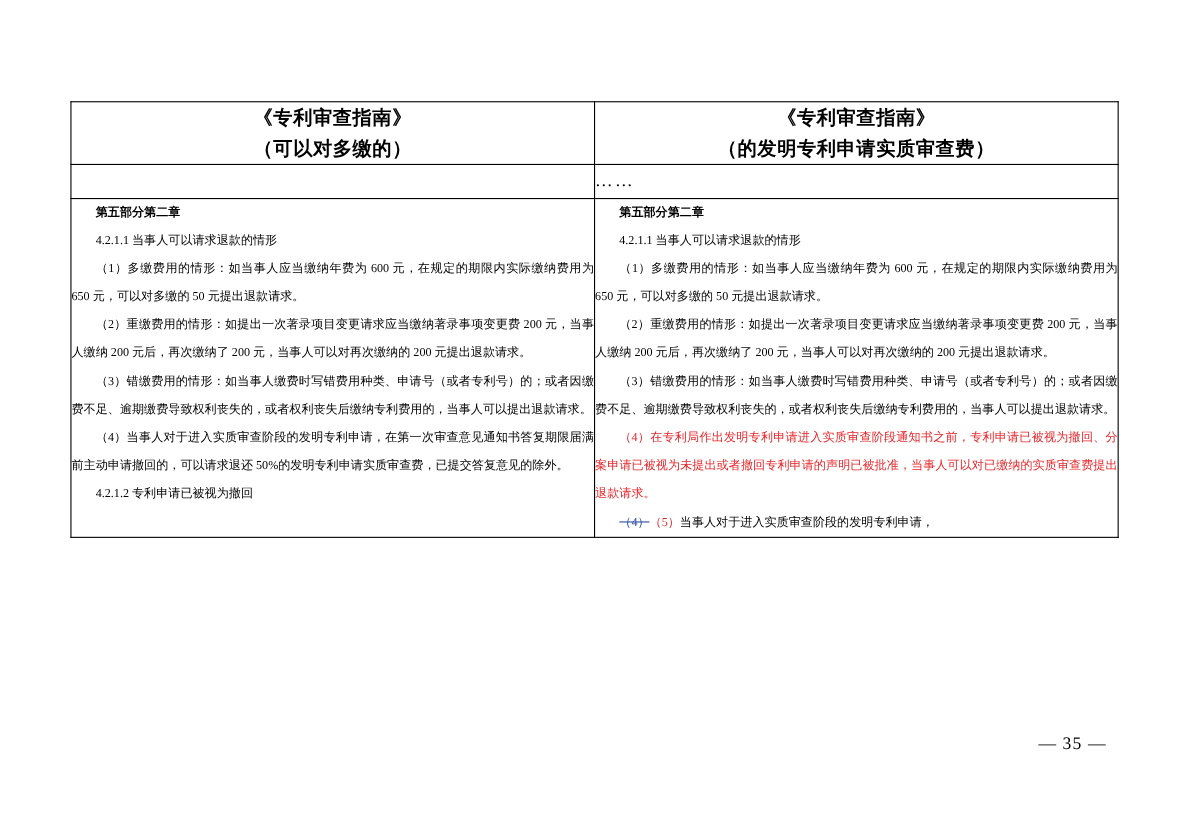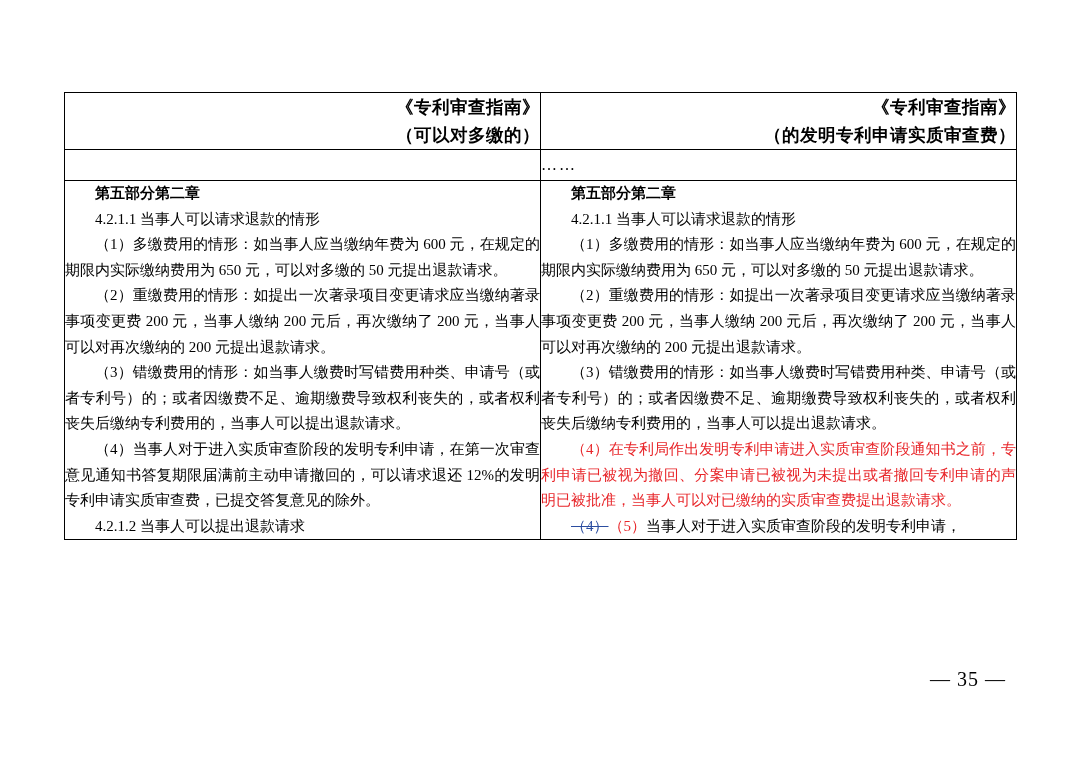--- a/index.html
+++ b/index.html
@@ -29,21 +29,21 @@
   }
   .doc-table td {
     border: 1px solid #000000;
     vertical-align: top;
     padding: 0;
   }
   .col-left { width: 476px; }
   .col-right { width: 476px; }
 
   .header-cell {
-    text-align: right;
+    text-align: center;
     padding: 10px 0 10px 0;
   }
   .header-line {
     font-family: "Liberation Serif", serif;
     font-size: 17.5px;
     font-weight: bold;
     line-height: 28px;
     letter-spacing: 0.5px;
   }
 
@@ -53,21 +53,21 @@
   .ellipsis-cell-right {
     height: 30px;
     padding-left: 14px;
     font-size: 16px;
     line-height: 30px;
     letter-spacing: 2px;
   }
 
   .body-cell {
     padding: 8px 14px 10px 14px;
-    font-size: 15px;
+    font-size: 11px;
     line-height: 25.6px;
     text-align: justify;
   }
   .sec-title {
     font-weight: bold;
     text-indent: 2em;
     margin: 0;
   }
   .sub-title {
     font-weight: normal;
@@ -88,21 +88,21 @@
   }
   .del {
     color: #2b4da0;
     text-decoration: line-through;
     text-decoration-color: #2b4da0;
   }
   .page-number {
     position: absolute;
     right: 74px;
     top: 668px;
-    font-size: 20px;
+    font-size: 16px;
     letter-spacing: 1px;
     font-family: "Liberation Serif", serif;
   }
 </style>
 </head>
 <body>
 
 <div class="page">
 
   <table class="doc-table">
@@ -127,22 +127,22 @@
         <td class="ellipsis-cell-right">……</td>
       </tr>
 
       <tr>
         <td class="body-cell">
           <p class="sec-title">第五部分第二章</p>
           <p class="sub-title">4.2.1.1 当事人可以请求退款的情形</p>
           <p class="para">（1）多缴费用的情形：如当事人应当缴纳年费为 600 元，在规定的期限内实际缴纳费用为 650 元，可以对多缴的 50 元提出退款请求。</p>
           <p class="para">（2）重缴费用的情形：如提出一次著录项目变更请求应当缴纳著录事项变更费 200 元，当事人缴纳 200 元后，再次缴纳了 200 元，当事人可以对再次缴纳的 200 元提出退款请求。</p>
           <p class="para">（3）错缴费用的情形：如当事人缴费时写错费用种类、申请号（或者专利号）的；或者因缴费不足、逾期缴费导致权利丧失的，或者权利丧失后缴纳专利费用的，当事人可以提出退款请求。</p>
-          <p class="para">（4）当事人对于进入实质审查阶段的发明专利申请，在第一次审查意见通知书答复期限届满前主动申请撤回的，可以请求退还 12%的发明专利申请实质审查费，已提交答复意见的除外。</p>
-          <p class="sub-title">4.2.1.2 当事人可以提出退款请求</p>
+          <p class="para">（4）当事人对于进入实质审查阶段的发明专利申请，在第一次审查意见通知书答复期限届满前主动申请撤回的，可以请求退还 50%的发明专利申请实质审查费，已提交答复意见的除外。</p>
+          <p class="sub-title">4.2.1.2 专利申请已被视为撤回</p>
         </td>
         <td class="body-cell">
           <p class="sec-title">第五部分第二章</p>
           <p class="sub-title">4.2.1.1 当事人可以请求退款的情形</p>
           <p class="para">（1）多缴费用的情形：如当事人应当缴纳年费为 600 元，在规定的期限内实际缴纳费用为 650 元，可以对多缴的 50 元提出退款请求。</p>
           <p class="para">（2）重缴费用的情形：如提出一次著录项目变更请求应当缴纳著录事项变更费 200 元，当事人缴纳 200 元后，再次缴纳了 200 元，当事人可以对再次缴纳的 200 元提出退款请求。</p>
           <p class="para">（3）错缴费用的情形：如当事人缴费时写错费用种类、申请号（或者专利号）的；或者因缴费不足、逾期缴费导致权利丧失的，或者权利丧失后缴纳专利费用的，当事人可以提出退款请求。</p>
           <p class="para ins">（4）在专利局作出发明专利申请进入实质审查阶段通知书之前，专利申请已被视为撤回、分案申请已被视为未提出或者撤回专利申请的声明已被批准，当事人可以对已缴纳的实质审查费提出退款请求。</p>
           <p class="para-tight"><span class="del">（4）</span><span class="ins">（5）</span><span>当事人对于进入实质审查阶段的发明专利申请，</span></p>
         </td>

